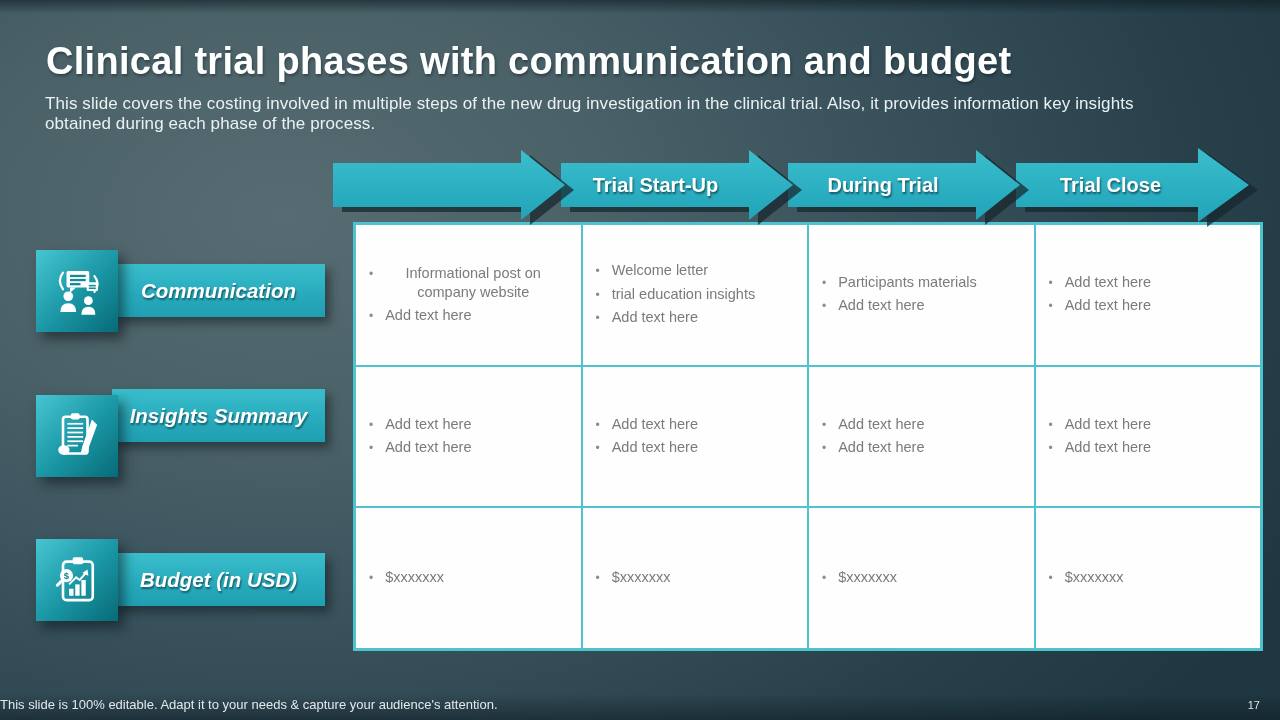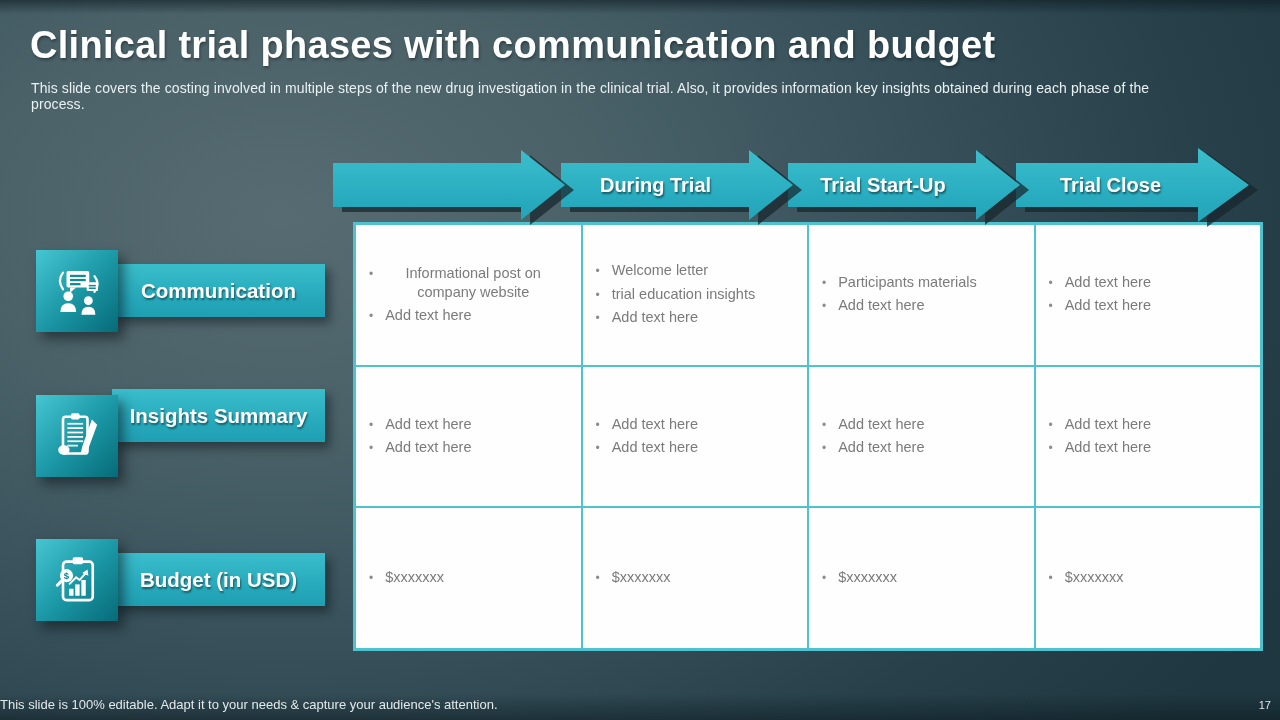--- a/index.html
+++ b/index.html
@@ -13,27 +13,27 @@
     content:"";position:absolute;left:0;top:0;right:0;height:14px;
     background:linear-gradient(180deg,rgba(10,24,30,.55),rgba(10,24,30,0));
     pointer-events:none;z-index:20;
   }
   .slide::after{
     content:"";position:absolute;left:0;bottom:0;right:0;height:26px;
     background:linear-gradient(0deg,rgba(8,20,26,.45),rgba(8,20,26,0));
     pointer-events:none;z-index:20;
   }
   .title{
-    position:absolute;left:30px;top:24px;margin:0;width:1160px;
+    position:absolute;left:30px;top:24px;margin:16px;width:1160px;
     font-size:38px;font-weight:bold;color:#fdfefe;letter-spacing:.3px;
     text-shadow:1px 2px 3px rgba(0,0,0,.35);
   }
   .subtitle{
-    position:absolute;left:31px;top:80px;margin:0;width:1120px;
-    font-size:14px;color:#eaf1f2;letter-spacing:.1px;
+    position:absolute;left:31px;top:80px;margin:14px;width:1120px;
+    font-size:17px;color:#eaf1f2;letter-spacing:.1px;
   }
 
   
   .phase-row{position:absolute;left:333px;top:147px;width:910px;height:76px;display:flex;}
   .phase{position:relative;width:227.5px;height:76px;}
   .phase:nth-child(1){z-index:8}.phase:nth-child(2){z-index:6}
   .phase:nth-child(3){z-index:4}.phase:nth-child(4){z-index:2}
   .arrow-svg{
     position:absolute;left:0;top:0;overflow:visible;
     filter:drop-shadow(9px 5px 0 rgba(23,37,45,.72));
@@ -67,32 +67,33 @@
     box-shadow:6px 7px 11px rgba(6,16,20,.5);
     display:flex;align-items:center;justify-content:center;
   }
   .label-bar{
     position:absolute;left:112px;width:213px;height:53px;z-index:2;
     background:linear-gradient(180deg,#3abdcb 0%,#27aabc 60%,#1f9fb2 100%);
     box-shadow:5px 6px 9px rgba(6,16,20,.45);
     display:flex;align-items:center;justify-content:center;
     color:#fff;font-size:20.5px;font-weight:bold;
     text-shadow:1px 2px 2px rgba(0,0,0,.45);
+    font-style:italic;
   }
   #icon1{top:250px}#bar1{top:264px}
   #icon2{top:395px}#bar2{top:389px}
   #icon3{top:539px}#bar3{top:553px}
 
   
   .footer-note{
     position:absolute;left:0;right:0;bottom:8px;text-align:left;
     font-size:13px;color:#e2e9eb;z-index:21;
   }
   .page-number{
-    position:absolute;right:9px;bottom:9px;font-size:11px;color:#dfe6e8;z-index:21;
+    position:absolute;right:20px;bottom:9px;font-size:11px;color:#dfe6e8;z-index:21;
   }
   .hidden-defs{position:absolute;width:0;height:0;}
 </style>
 </head>
 <body>
 
 <svg class="hidden-defs" aria-hidden="true">
   <defs>
     <linearGradient id="arrowGrad" x1="0" y1="0" x2="0" y2="1">
       <stop offset="0" stop-color="#3cbecb"></stop>
@@ -110,27 +111,27 @@
   <div class="phase-row">
     <div class="phase">
       <svg class="arrow-svg" width="235" height="76" viewBox="0 0 235 76">
         <polygon points="0,16 188,16 188,3 232,38 188,73 188,60 0,60" fill="url(#arrowGrad)"></polygon>
       </svg>
     </div>
     <div class="phase">
       <svg class="arrow-svg" width="235" height="76" viewBox="0 0 235 76">
         <polygon points="0,16 188,16 188,3 232,38 188,73 188,60 0,60" fill="url(#arrowGrad)"></polygon>
       </svg>
+      <div class="phase-label">Trial Start-Up</div>
+    </div>
+    <div class="phase">
+      <svg class="arrow-svg" width="235" height="76" viewBox="0 0 235 76">
+        <polygon points="0,16 188,16 188,3 232,38 188,73 188,60 0,60" fill="url(#arrowGrad)"></polygon>
+      </svg>
       <div class="phase-label">During Trial</div>
-    </div>
-    <div class="phase">
-      <svg class="arrow-svg" width="235" height="76" viewBox="0 0 235 76">
-        <polygon points="0,16 188,16 188,3 232,38 188,73 188,60 0,60" fill="url(#arrowGrad)"></polygon>
-      </svg>
-      <div class="phase-label">Trial Start-Up</div>
     </div>
     <div class="phase">
       <svg class="arrow-svg" width="235" height="76" viewBox="0 0 235 76">
         <polygon points="0,16 182,16 182,1 233,38 182,75 182,60 0,60" fill="url(#arrowGrad)"></polygon>
       </svg>
       <div class="phase-label">Trial Close</div>
     </div>
   </div>
 
   <div class="icon-box" id="icon1">

